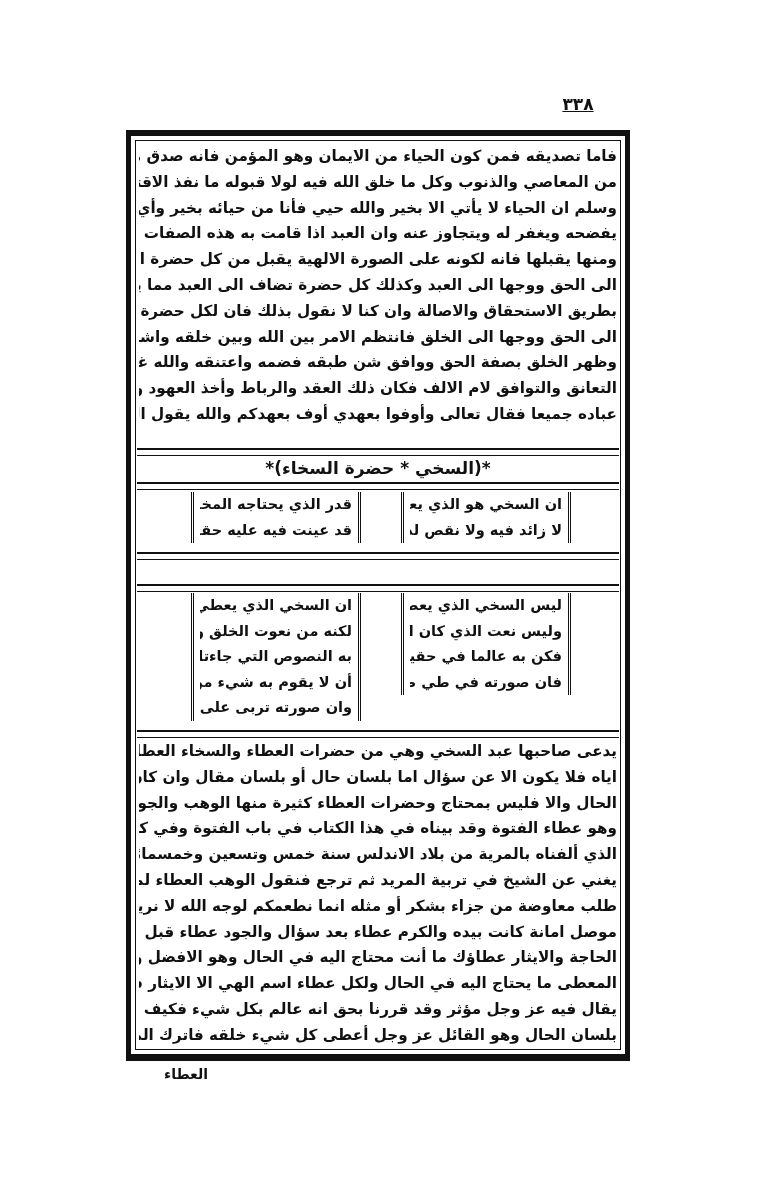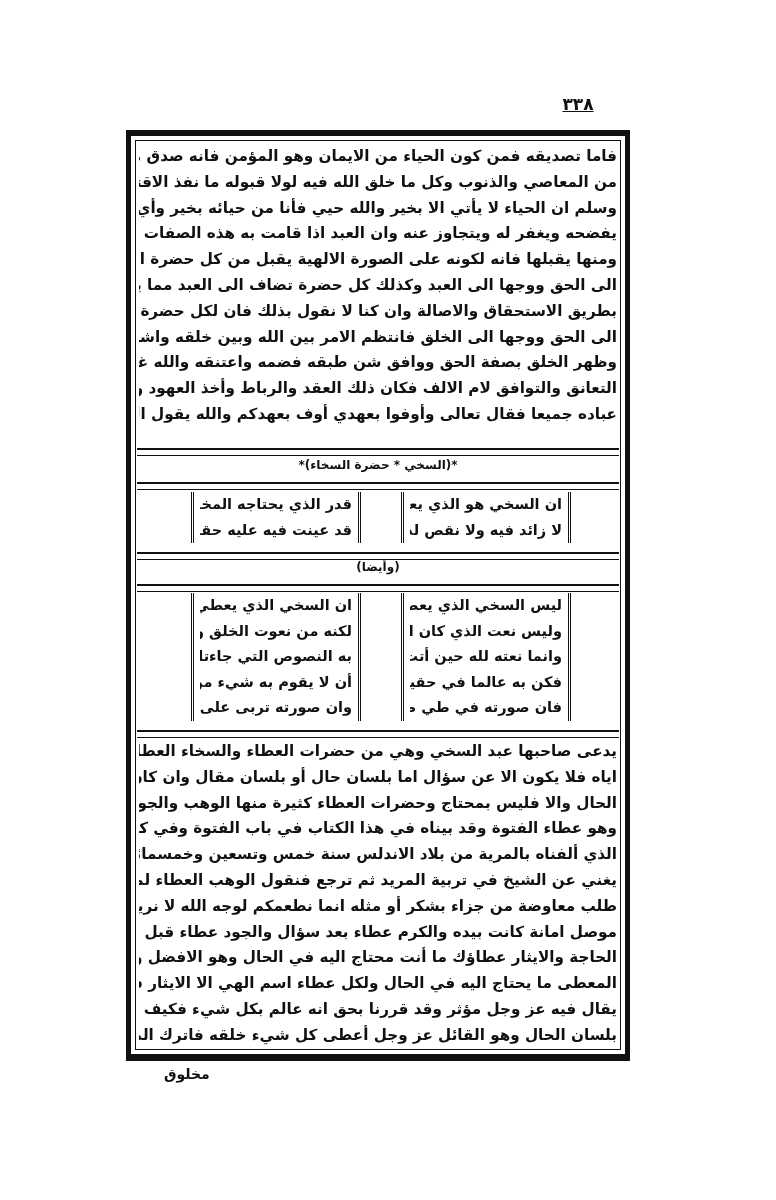--- a/index.html
+++ b/index.html
@@ -80,21 +80,21 @@
       height: 5px;
       border-top: 2px solid #111;
       border-bottom: 1px solid #111;
     }
     .section-title {
       position: absolute;
       left: 6px;
       right: 6px;
       text-align: center;
       direction: rtl;
-      font-size: 12px;
+      font-size: 17px;
       font-weight: bold;
     }
 
     .verse-table {
       position: absolute;
       left: 60px;
       width: 380px;
       direction: rtl;
     }
     .verse-col {
@@ -162,28 +162,26 @@
         <span class="verse-line">ان السخي هو الذي يعطي على</span>
         <span class="verse-line">لا زائد فيه ولا نقص لذا</span>
       </div>
       <div class="verse-col left">
         <span class="verse-line">قدر الذي يحتاجه المخلوق</span>
         <span class="verse-line">قد عينت فيه عليه حقوق</span>
       </div>
     </div>
 
     <div class="divider" style="top:416px;"></div>
-    <div class="section-title" style="top:424px;">(وأيضا)</div>
     <div class="divider" style="top:448px;"></div>
 
     <div class="verse-table" style="top:457px; height:130px;">
       <div class="verse-col right">
         <span class="verse-line">ليس السخي الذي يعطي مجازفة</span>
         <span class="verse-line">وليس نعت الذي كان الوجود به</span>
-        <span class="verse-line">وانما نعته لله حين أتت</span>
         <span class="verse-line">فكن به عالما في حقيقته</span>
         <span class="verse-line">فان صورته في طي صورتنا</span>
       </div>
       <div class="verse-col left">
         <span class="verse-line">ان السخي الذي يعطي على قدر</span>
         <span class="verse-line">لكنه من نعوت الخلق والبشر</span>
         <span class="verse-line">به النصوص التي جاءتك في الخبر</span>
         <span class="verse-line">أن لا يقوم به شيء من الغير</span>
         <span class="verse-line">وان صورته تربى على الصور</span>
       </div>
@@ -200,14 +198,14 @@
       <span class="text-line">يغني عن الشيخ في تربية المريد ثم ترجع فنقول الوهب العطاء لمجرد الانعام وهو الذي لا يقترن به</span>
       <span class="text-line">طلب معاوضة من جزاء بشكر أو مثله انما نطعمكم لوجه الله لا نريد منكم جزاء ولا شكورا فهو</span>
       <span class="text-line">موصل امانة كانت بيده والكرم عطاء بعد سؤال والجود عطاء قبل السؤال والسخاء عطاء بقدر</span>
       <span class="text-line">الحاجة والايثار عطاؤك ما أنت محتاج اليه في الحال وهو الافضل وفي الاستقبال وهو دون</span>
       <span class="text-line">المعطى ما يحتاج اليه في الحال ولكل عطاء اسم الهي الا الايثار فالله وهاب كريم جواد معطي ولا</span>
       <span class="text-line">يقال فيه عز وجل مؤثر وقد قررنا بحق انه عالم بكل شيء فكيف يكون السخاء يدا عن سؤال</span>
       <span class="text-line">بلسان الحال وهو القائل عز وجل أعطى كل شيء خلقه فاترك المخلوق ما يحتاج اليه من حيث ما هو</span>
     </div>
   </div>
 
-  <div class="catchword">مخلوق</div>
+  <div class="catchword">العطاء</div>
 </div>
 
 </body></html>

